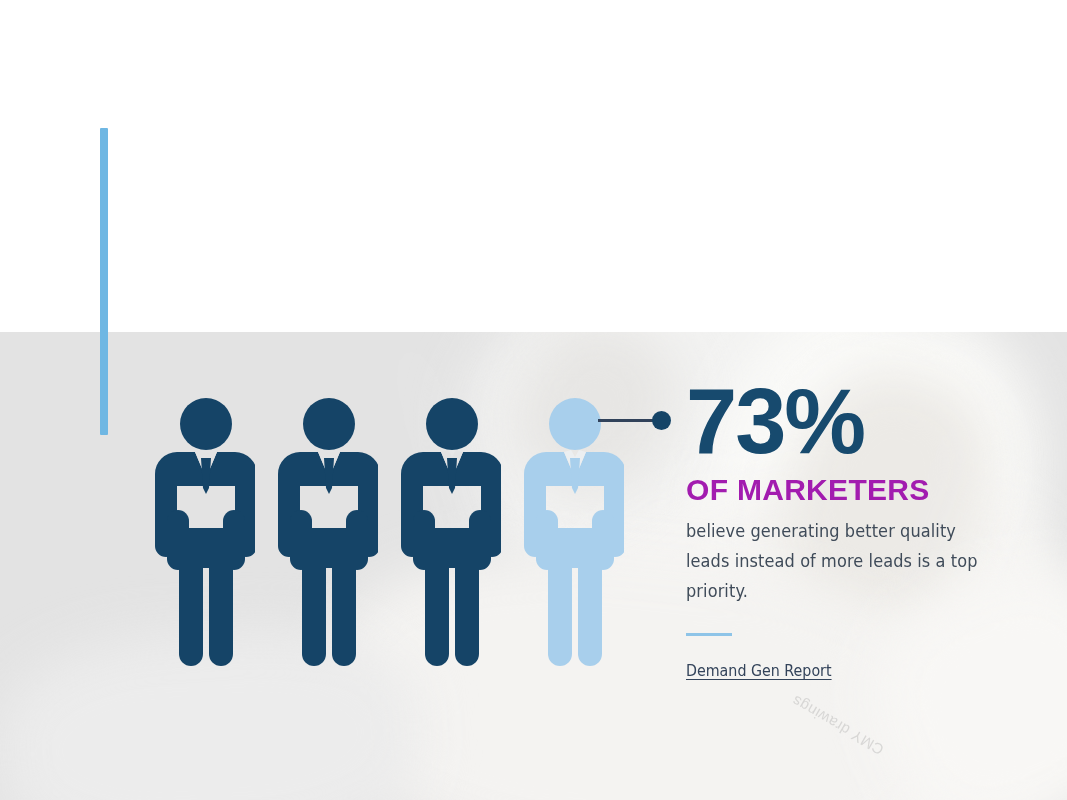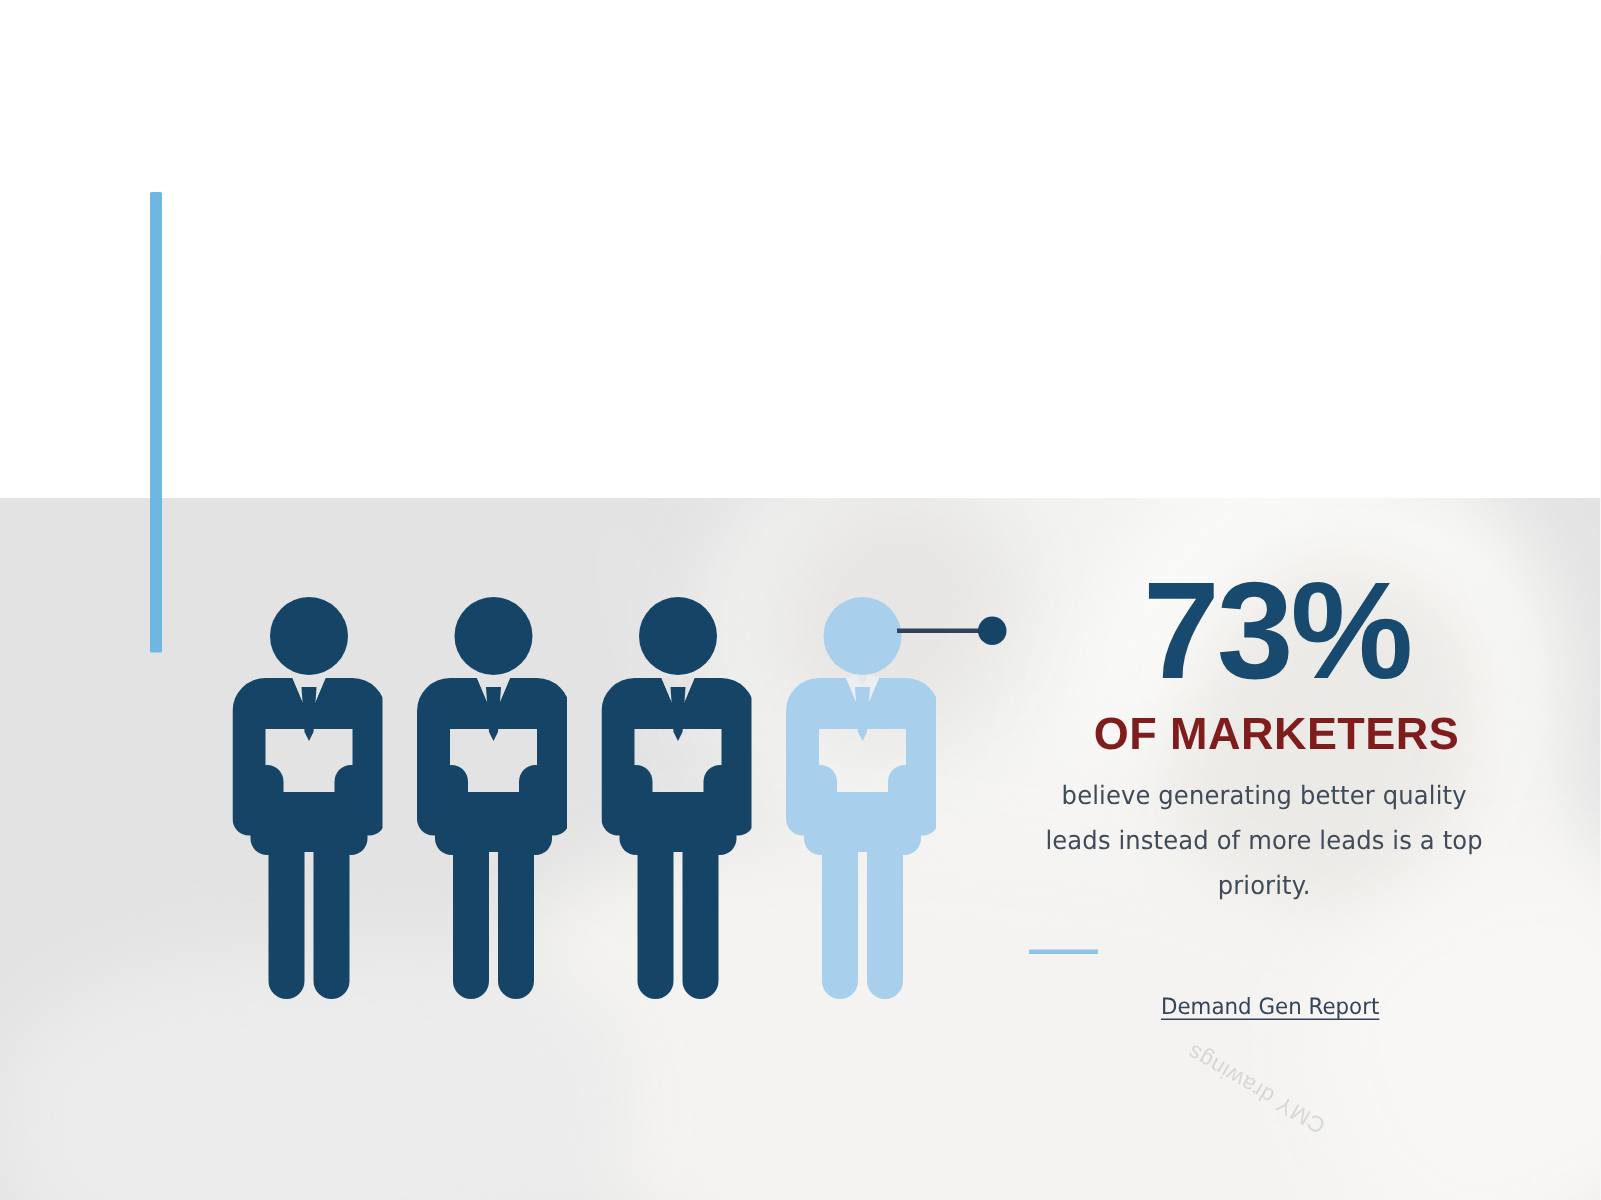--- a/index.html
+++ b/index.html
@@ -112,34 +112,34 @@
   }
   .connector-dot {
     position:absolute;
     left:652px; top:411px;
     width:19px; height:19px;
     border-radius:50%;
     background:#154467;
   }
 
   
-  .stat { position:absolute; left:686px; top:378px; width:330px;text-align:center; }
+  .stat { position:absolute; left:686px; top:378px; width:330px; }
   .stat-number {
     font-size:92px;
     font-weight:700;
     color:#174a6e;
     line-height:.95;
     letter-spacing:-2px;
     font-family:"Liberation Sans","DejaVu Sans", sans-serif;
   }
   .stat-label {
     margin-top:8px;
     font-size:30px;
     font-weight:700;
-    color:#7f1d1d;
+    color:#a21caf;
     letter-spacing:.3px;
     font-family:"Liberation Sans","DejaVu Sans", sans-serif;
   }
   .stat-desc {
     margin-top:10px;
     font-size:17px;
     font-weight:400;
     color:#3f4b59;
     line-height:1.75;
     letter-spacing:.1px;

